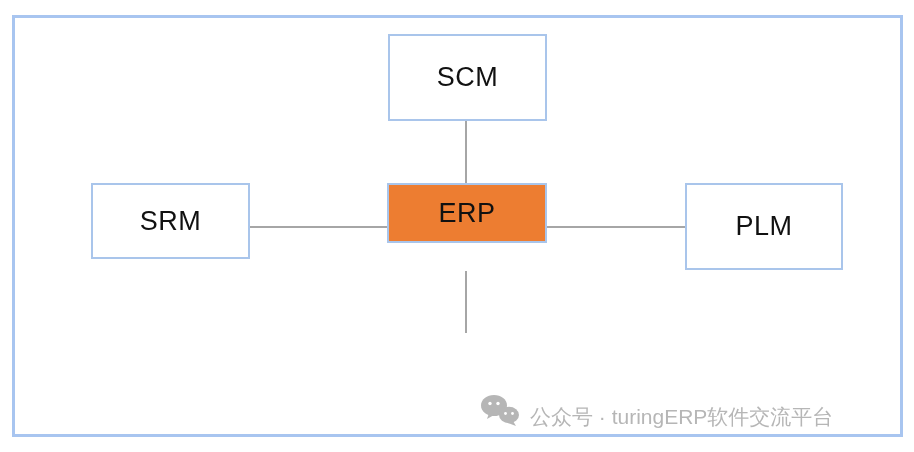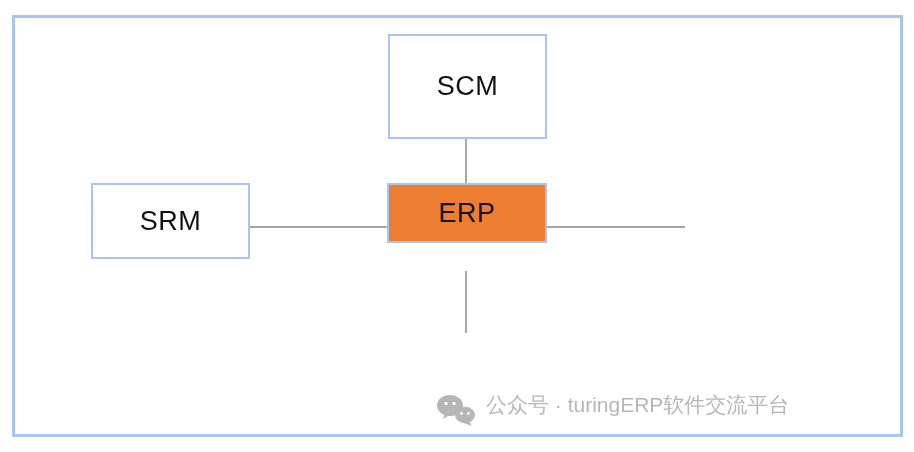--- a/index.html
+++ b/index.html
@@ -35,37 +35,37 @@
     border: 2px solid var(--node-border);
     background: #ffffff;
     display: flex;
     align-items: center;
     justify-content: center;
     font-size: 27px;
     color: var(--label-color);
     letter-spacing: 0.5px;
   }
   .node.center { background: var(--erp-fill); }
-  .node-scm { left: 388px; top: 34px;  width: 159px; height: 105px; }
+  .node-scm { left: 388px; top: 34px;  width: 159px; height: 87px; }
   .node-srm { left: 91px;  top: 183px; width: 159px; height: 76px; }
   .node-erp { left: 387px; top: 183px; width: 160px; height: 60px; }
   .node-plm { left: 685px; top: 183px; width: 158px; height: 87px; }
   .node-crm { left: 387px; top: 333px; width: 160px; height: 86px; }
   .connector { position: absolute; background: var(--connector); }
   .conn-v { width: 2px; }
   .conn-h { height: 2px; }
   .conn-scm-erp { left: 465px; top: 121px; height: 62px; }
   .conn-erp-crm { left: 465px; top: 271px; height: 62px; }
   .conn-srm-erp { left: 250px; top: 226px; width: 137px; }
   .conn-erp-plm { left: 547px; top: 226px; width: 138px; }
   .watermark {
     position: absolute;
-    left: 436px; top: 394px;
+    left: 480px; top: 394px;
     display: flex;
-    align-items: flex-start;
+    align-items: flex-end;
     gap: 10px;
     color: var(--watermark);
     font-size: 21px;
     white-space: nowrap;
     pointer-events: none;
   }
   .watermark svg { display: block; }
   .watermark-text { line-height: 1; }
 </style>
 </head>
@@ -82,20 +82,23 @@
 
   <div class="node node-scm">
     <span>SCM</span>
   </div>
   <div class="node node-srm">
     <span>SRM</span>
   </div>
   <div class="node center node-erp">
     <span>ERP</span>
   </div>
+  <div class="node node-plm">
+    <span>PLM</span>
+  </div>
 
   <div class="watermark">
     <span>
       <svg width="40" height="33" viewBox="0 0 40 33" aria-hidden="true">
         <g fill="currentColor" style="color: var(--watermark)">
           <ellipse cx="14" cy="11.5" rx="13" ry="10.5" fill="var(--watermark)"></ellipse>
           <path d="M9 19 L7 25 L14 21 Z" fill="var(--watermark)"></path>
           <ellipse cx="29" cy="21" rx="10" ry="8.2" fill="var(--watermark)"></ellipse>
           <path d="M33 27 L36 32 L28 29 Z" fill="var(--watermark)"></path>
         </g>

